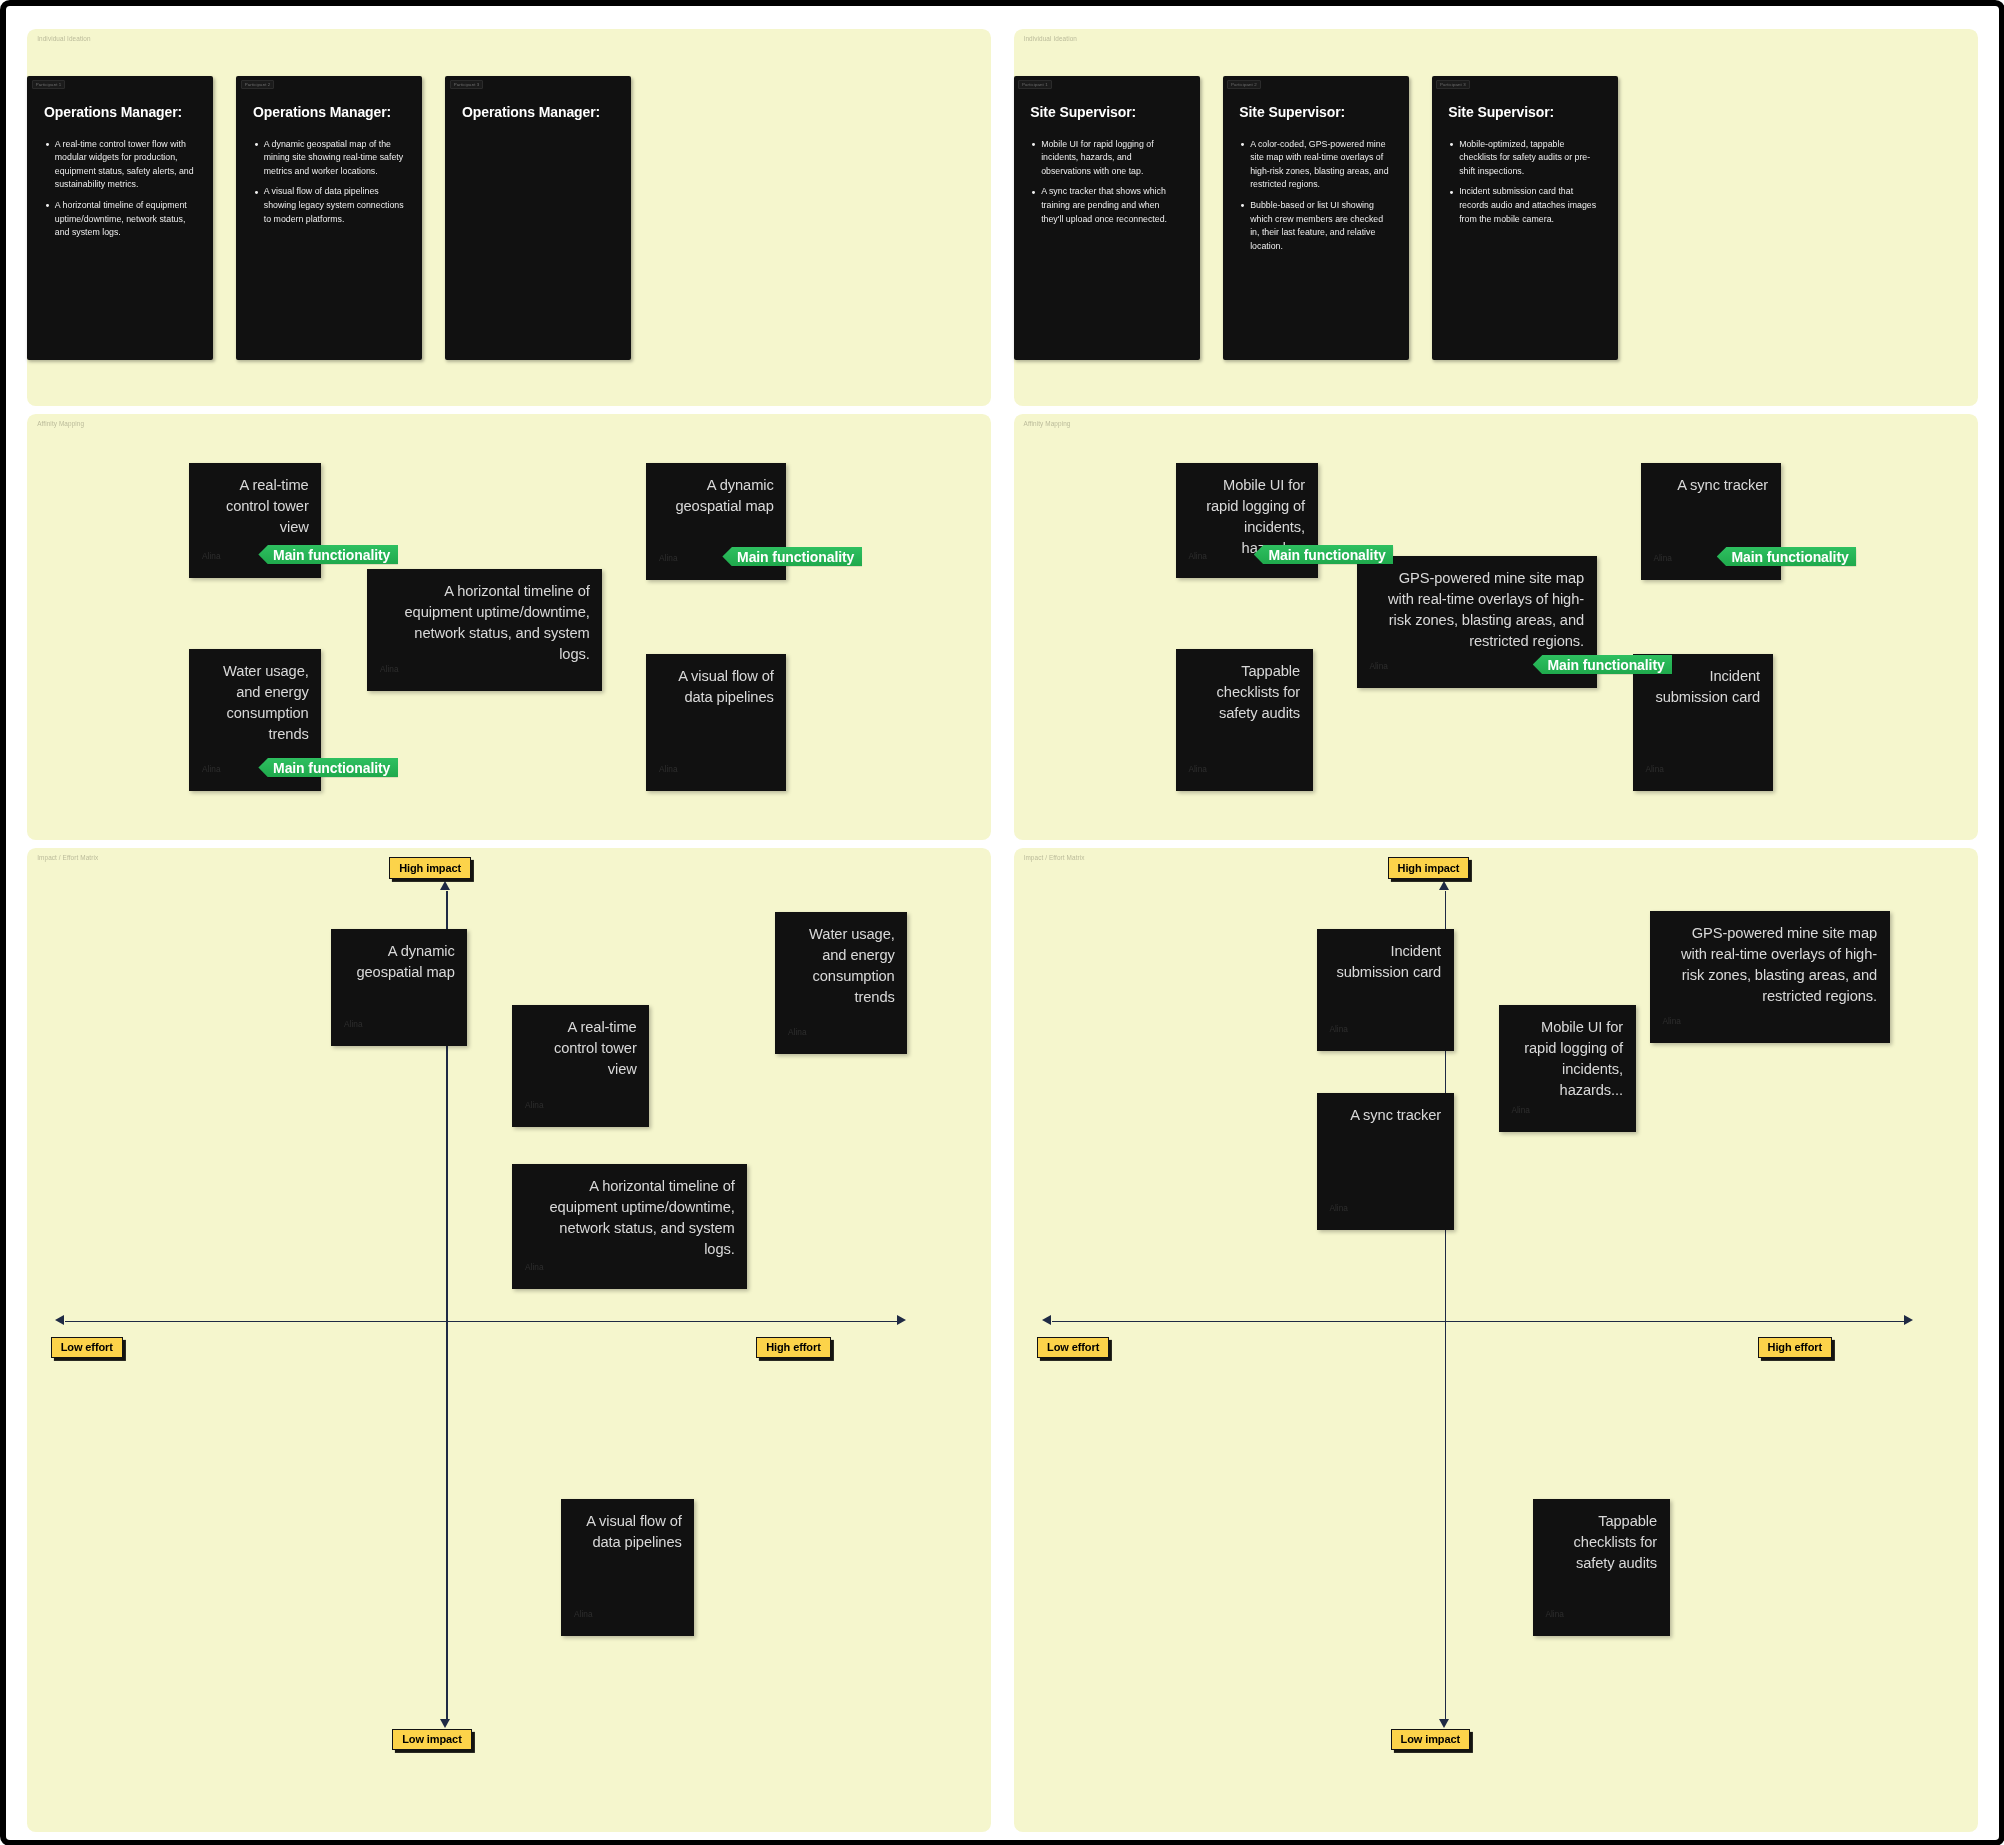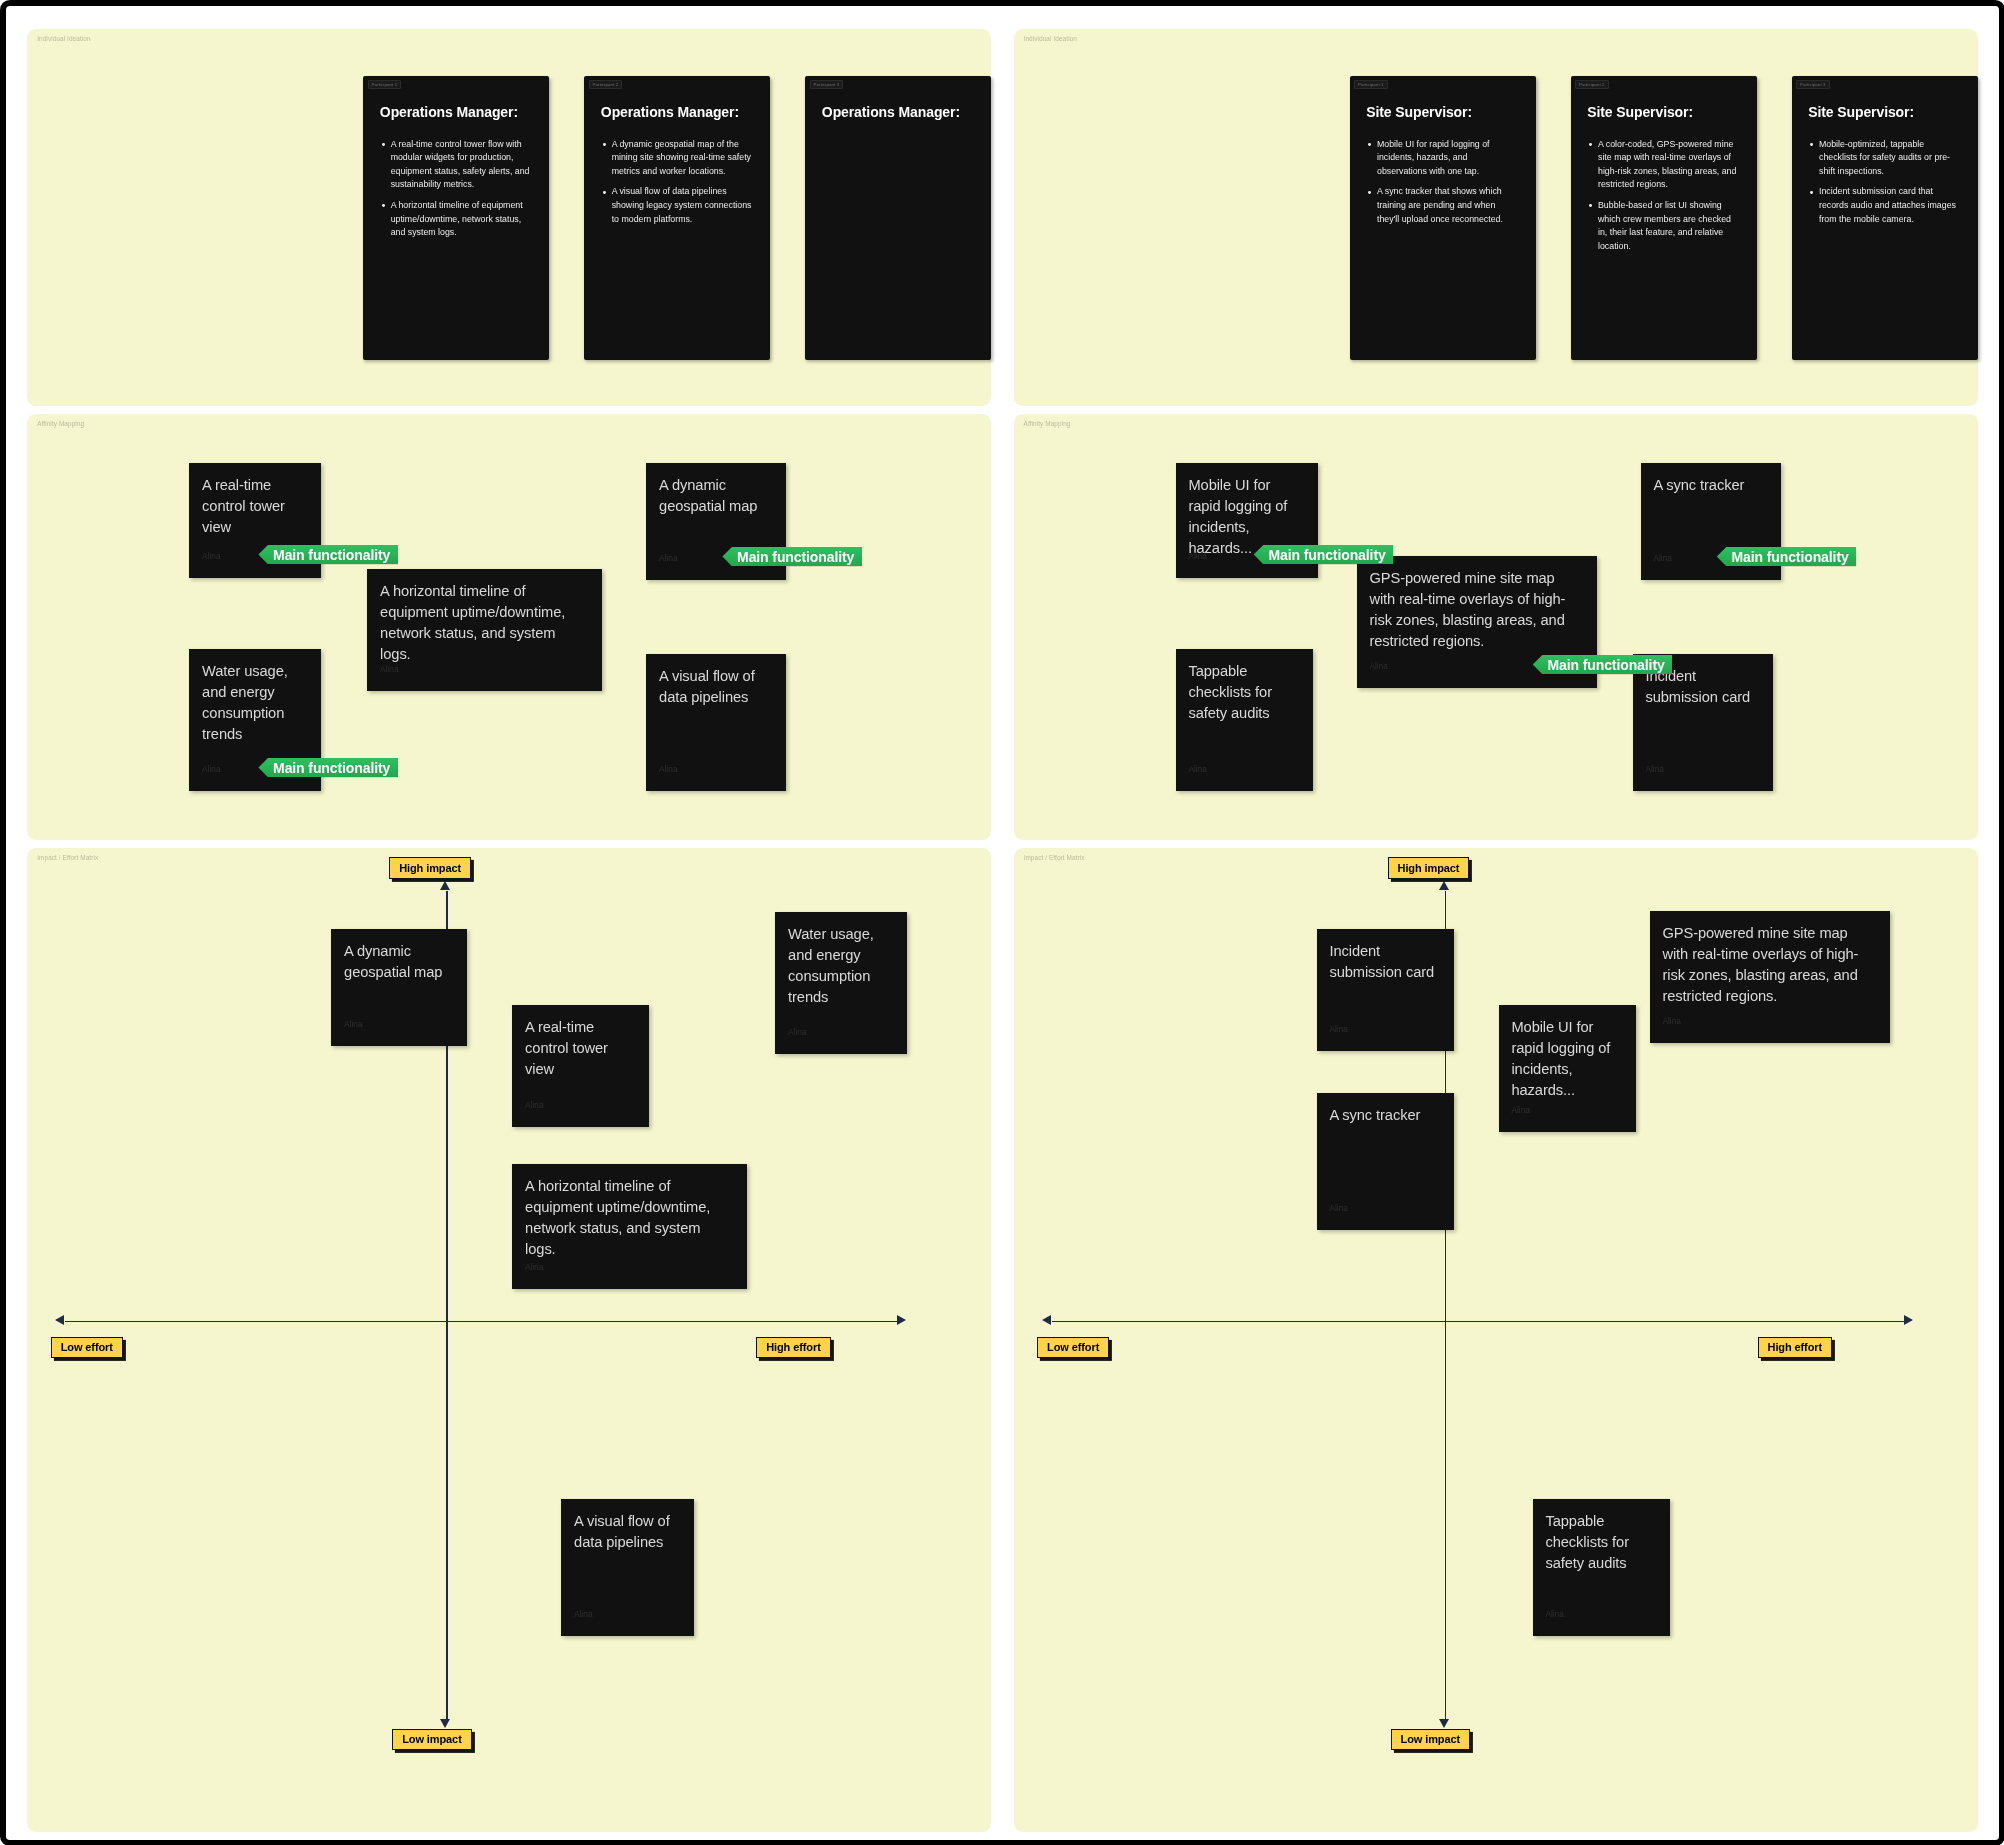--- a/index.html
+++ b/index.html
@@ -48,23 +48,22 @@
     opacity: .55;
     white-space: nowrap;
   }
   .frame-inner { position: absolute; inset: 0; }
 
   
   .persona-row {
     position: absolute;
     top: 47px; left: 0; right: 0;
     display: flex;
-    justify-content: flex-end;
-    gap: 35px;
-    padding-left: 44px;
+    justify-content: flex-start;
+    gap: 23px;
   }
   .persona-card {
     position: relative;
     width: 186px;
     height: 284px;
     background: #111111;
     border-radius: 2px;
     padding: 28px 16.6px 9.8px 16.6px;
     box-shadow: 1.5px 2px 3.4px rgba(0,0,0,.28);
   }
@@ -105,20 +104,21 @@
     background: #eeeeee;
   }
 
   
   .note {
     position: absolute;
     background: #111111;
     color: #d9d9d9;
     padding: 12.7px 12.7px 4.9px 12.7px;
     box-shadow: 1.5px 2.4px 3.9px rgba(0,0,0,.25);
+    text-align: right;
   }
   .note-text {
     font-size: 14.7px;
     line-height: 1.42;
     letter-spacing: -0.1px;
     color: #d9d9d9;
   }
   .note-author {
     position: absolute;
     left: 12.7px;

